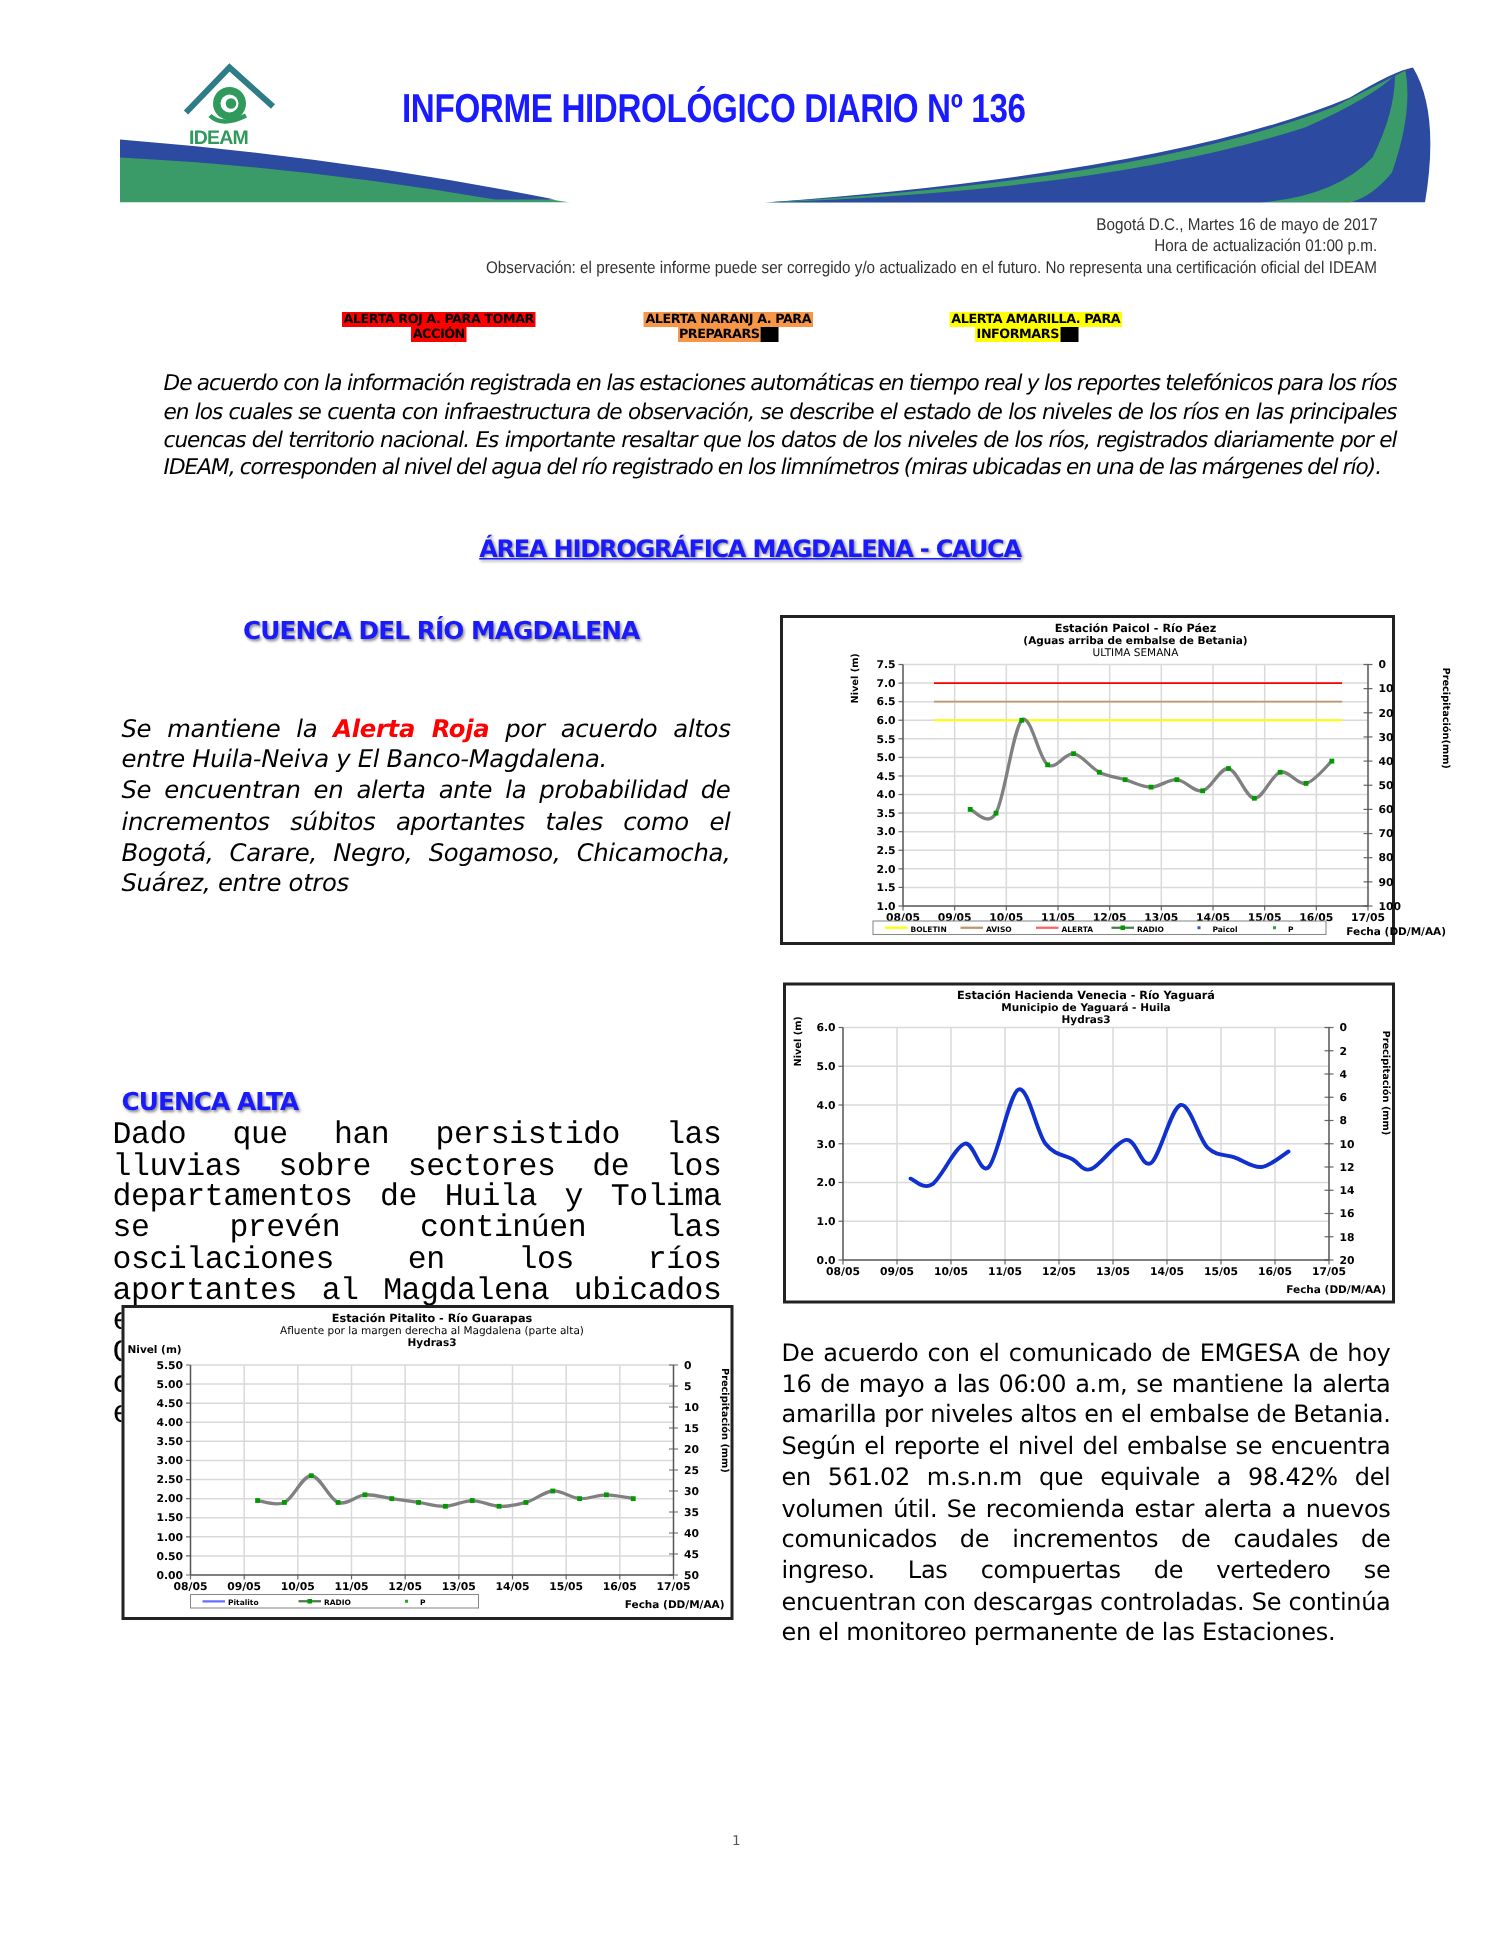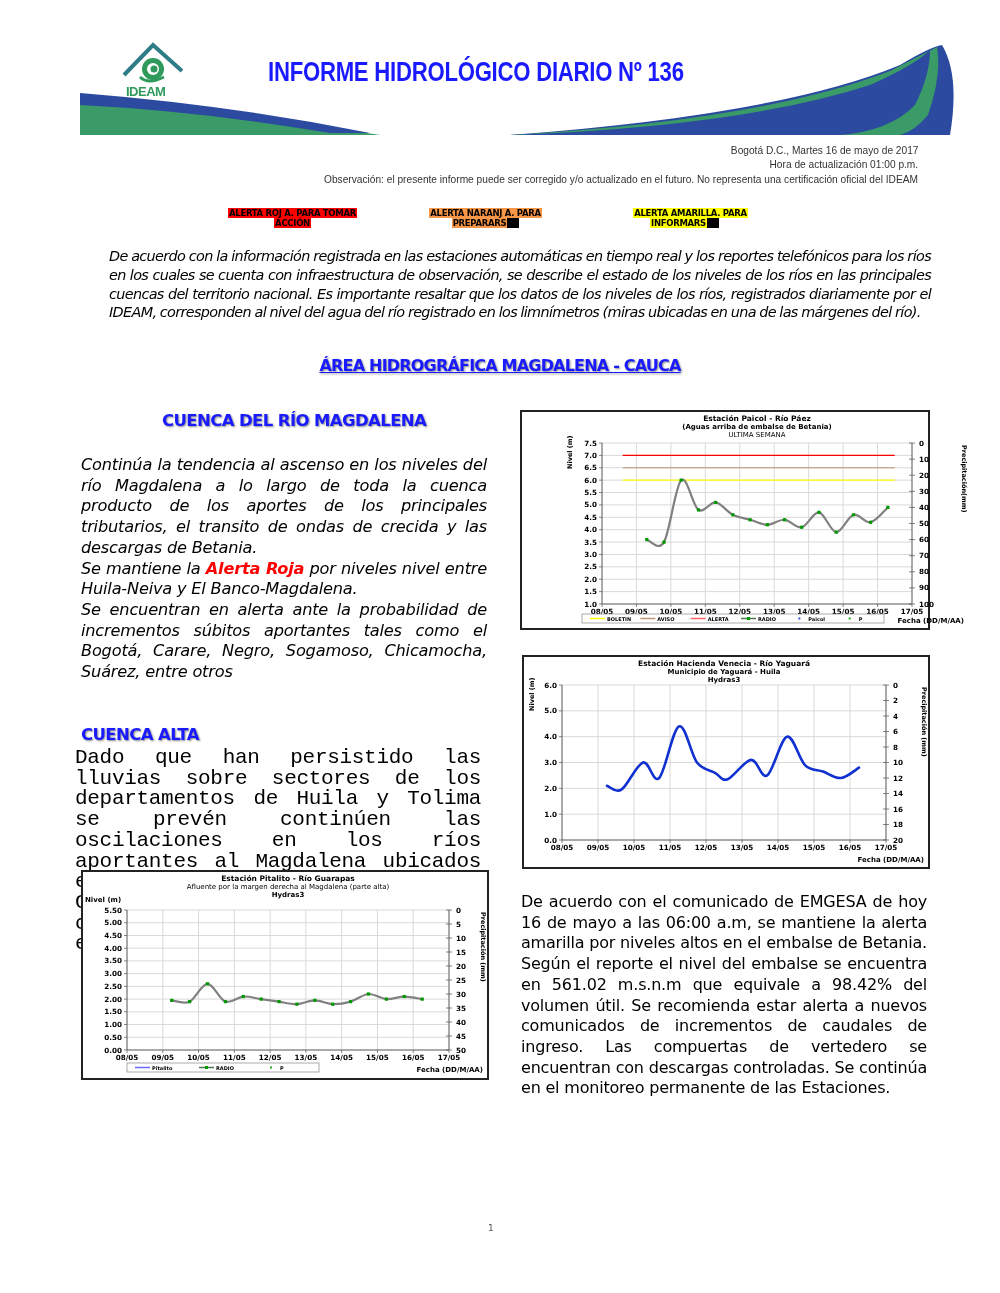--- a/index.html
+++ b/index.html
@@ -77,22 +77,22 @@
   <span class="hl" style="background:#ffff00;margin-left:12px;">ALERTA AMARILLA. PARA</span><br>
   <span class="hl" style="background:#ffff00;">INFORMARS</span><span class="black-box"></span>
 </div>
 
 <p id="intro">De acuerdo con la información registrada en las estaciones automáticas en tiempo real y los reportes telefónicos para los ríos en los cuales se cuenta con infraestructura de observación, se describe el estado de los niveles de los ríos en las principales cuencas del territorio nacional. Es importante resaltar que los datos de los niveles de los ríos, registrados diariamente por el IDEAM, corresponden al nivel del agua del río registrado en los limnímetros (miras ubicadas en una de las márgenes del río).</p>
 
 <div id="area-title">ÁREA HIDROGRÁFICA MAGDALENA - CAUCA</div>
 
 <div class="section-title" style="left:162px; top:411px;">CUENCA DEL RÍO MAGDALENA</div>
 <div id="magdalena-text">
-  <span>Continúa la tendencia al ascenso en los niveles del río Magdalena a lo largo de toda la cuenca producto de los aportes de los principales tributarios, el transito de ondas de crecida y las descargas de Betania.</span><br>
-  <span>Se mantiene la </span><span class="red">Alerta Roja</span><span> por niveles nivel entre Huila-Neiva y El Banco-Magdalena.</span><br>
+  <br>
+  <span>Se mantiene la </span><span class="red">Alerta Roja</span><span> por acuerdo altos entre Huila-Neiva y El Banco-Magdalena.</span><br>
   <span>Se encuentran en alerta ante la probabilidad de incrementos súbitos aportantes tales como el Bogotá, Carare, Negro, Sogamoso, Chicamocha, Suárez, entre otros</span>
 </div>
 
 <div class="section-title" style="left:81px; top:725px;">CUENCA ALTA</div>
 <p id="alta-text">Dado que han persistido las lluvias sobre sectores de los departamentos de Huila y Tolima se prevén continúen las oscilaciones en los ríos aportantes al Magdalena ubicados en la cuenca alta como el Guarapas, Yaguará y Páez, las cuales son amortiguadas en el embalse de Betania.</p>
 
 <div class="chart-box" style="left:520px; top:410px; width:410px; height:220px;padding-left:40px;">
   <svg id="svg-paicol" width="406" height="216">
       <text x="195" y="9" text-anchor="middle" font-size="7.5" font-weight="bold">Estación Paicol - Río Páez</text>
       <text x="195" y="17" text-anchor="middle" font-size="7" font-weight="bold">(Aguas arriba de embalse de Betania)</text>

